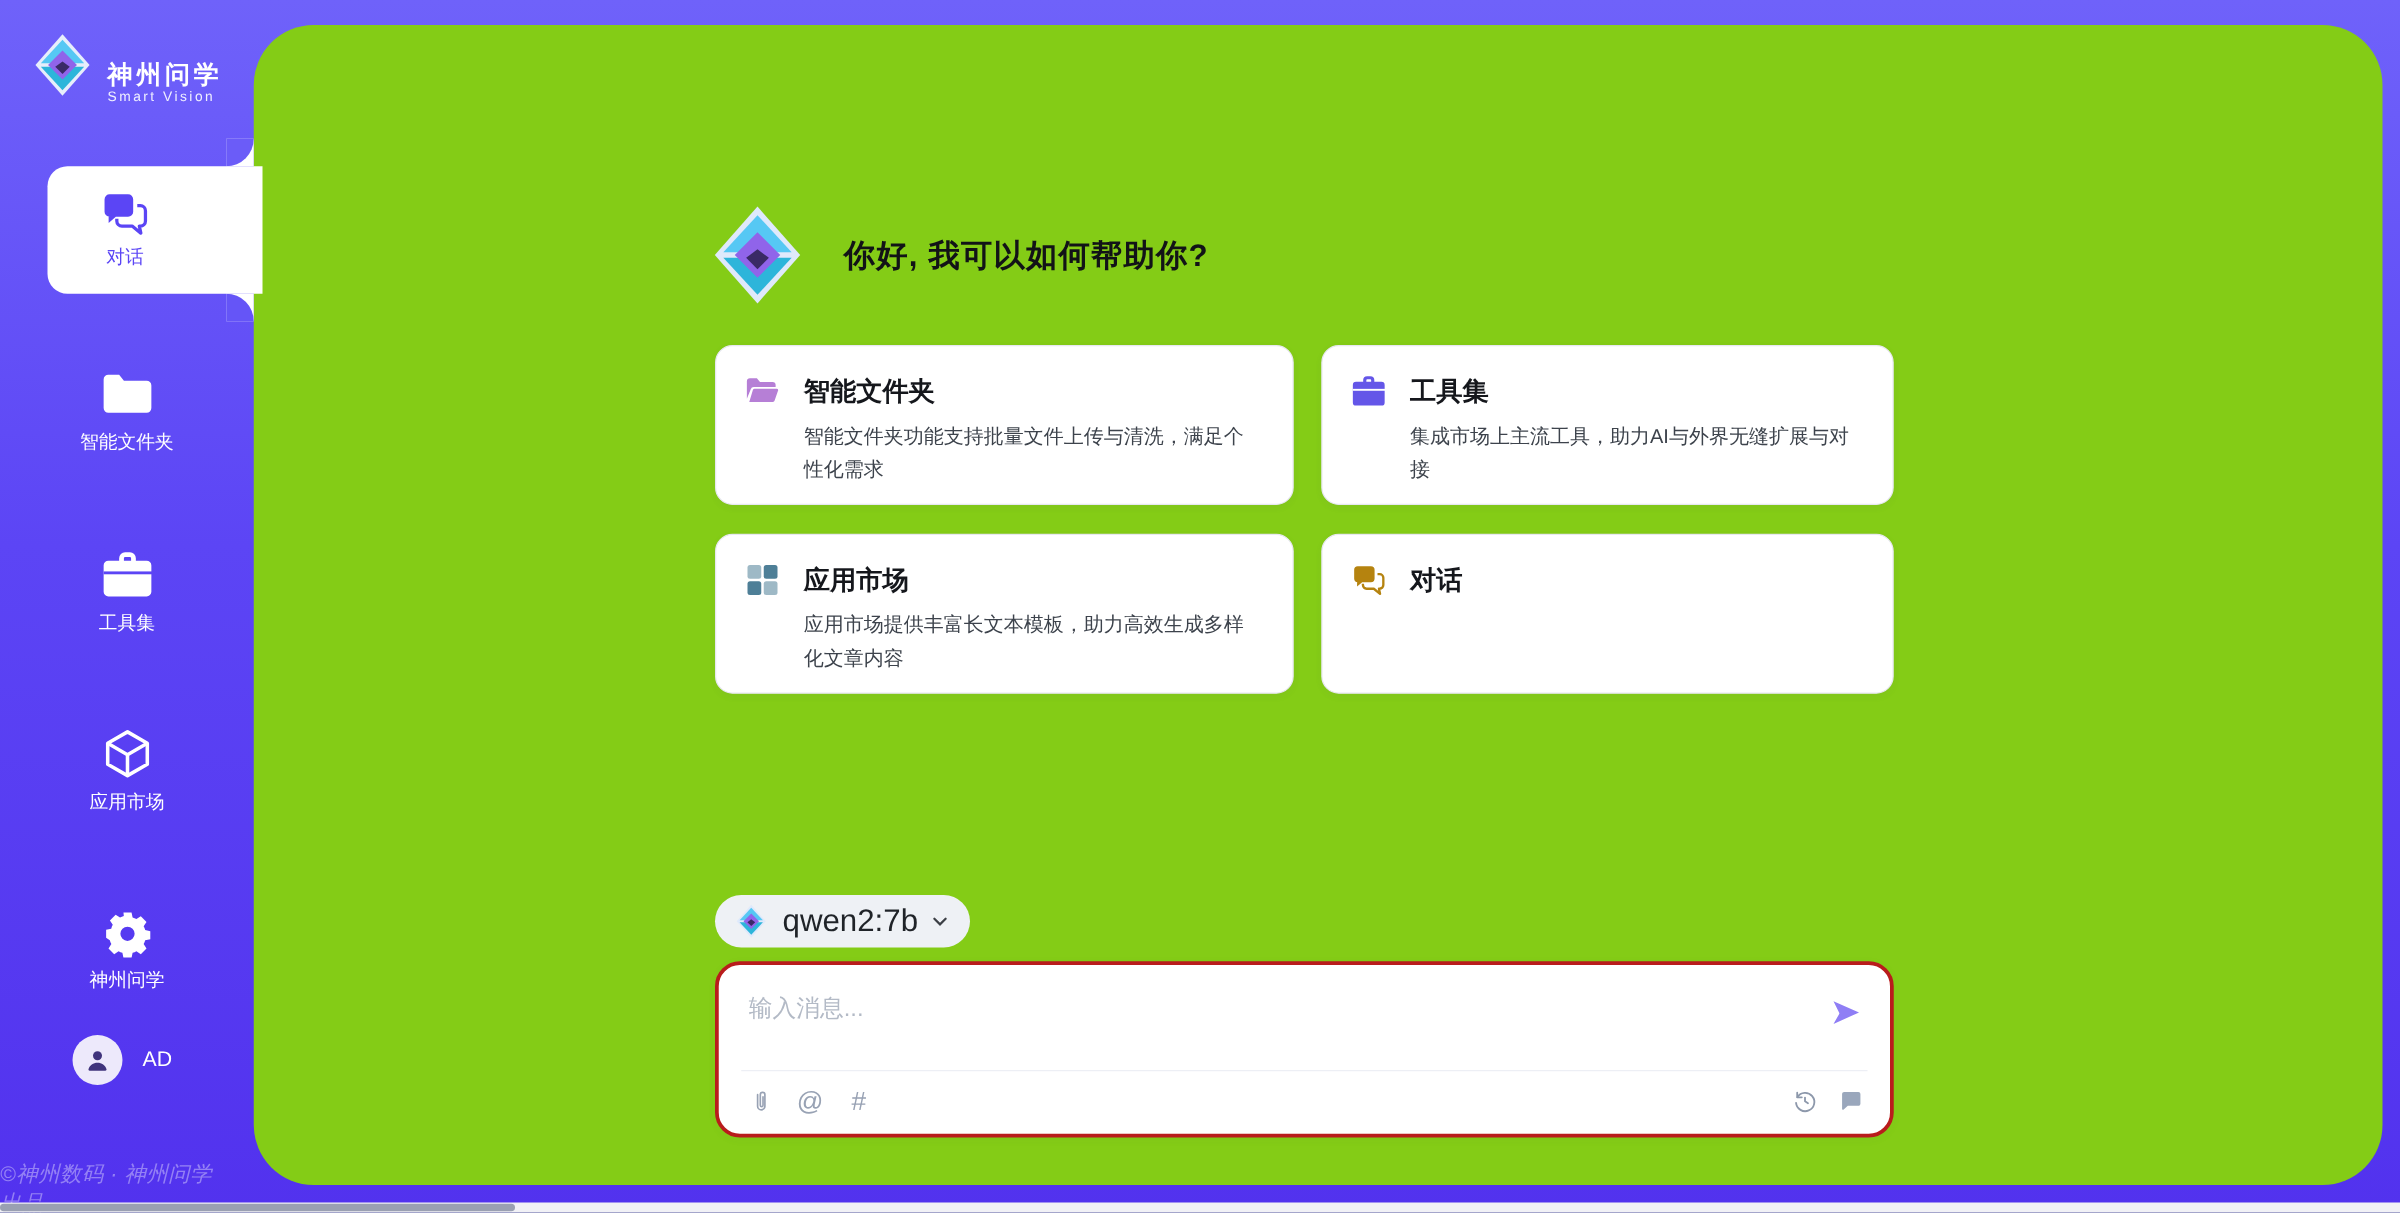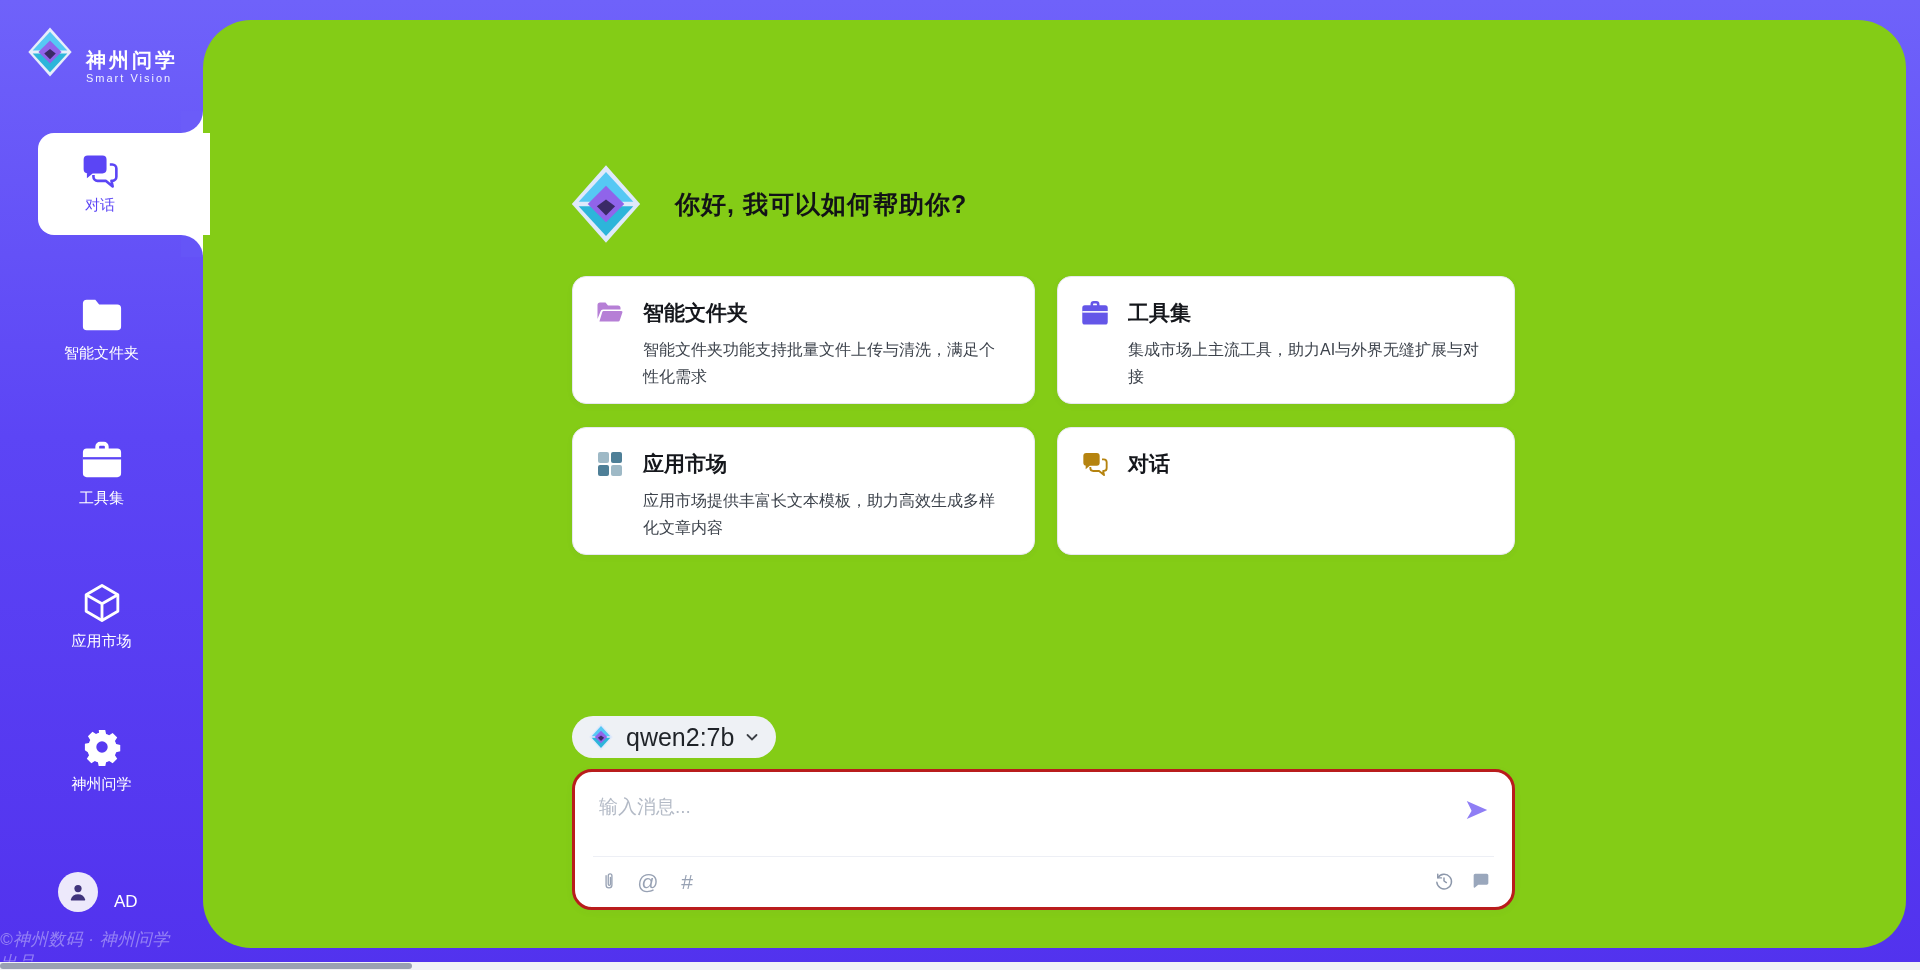--- a/index.html
+++ b/index.html
@@ -31,21 +31,21 @@
   .bump-bottom::after { content:''; position:absolute; inset:0; background:#6555f7; border-top-right-radius:22px; }
 
   .nav-item {
     position:absolute; left:0; width:203px; display:flex; flex-direction:column;
     align-items:center; gap:9px; color:#fff; cursor:pointer; z-index:2;
   }
   .nav-item .nav-icon { width:42px; height:40px; color:#fff; }
   .nav-item .nav-label { font-size:15px; }
   .ni-2 { top:295px; } .ni-3 { top:440px; } .ni-4 { top:583px; } .ni-5 { top:728px; }
 
-  .user-row { position:absolute; left:58px; top:872px; display:flex; align-items:flex-end; gap:16px; z-index:2; cursor:pointer; }
+  .user-row { position:absolute; left:58px; top:828px; display:flex; align-items:center; gap:16px; z-index:2; cursor:pointer; }
   .avatar { width:40px; height:40px; border-radius:50%; background:#ede9fb; display:flex; align-items:center; justify-content:center; }
   .avatar svg { width:24px; height:24px; color:#40347c; }
   .user-name { color:#fff; font-size:17px; }
 
   .side-footer { position:absolute; left:0; top:928px; width:185px; color:rgba(255,255,255,.38); font-size:17px; letter-spacing:.5px; z-index:2;font-style:italic; }
 
   
   .panel {
     position:absolute; left:203px; top:20px; width:1703px; height:928px;
     background:#84cc16; border-radius:48px; z-index:1;

